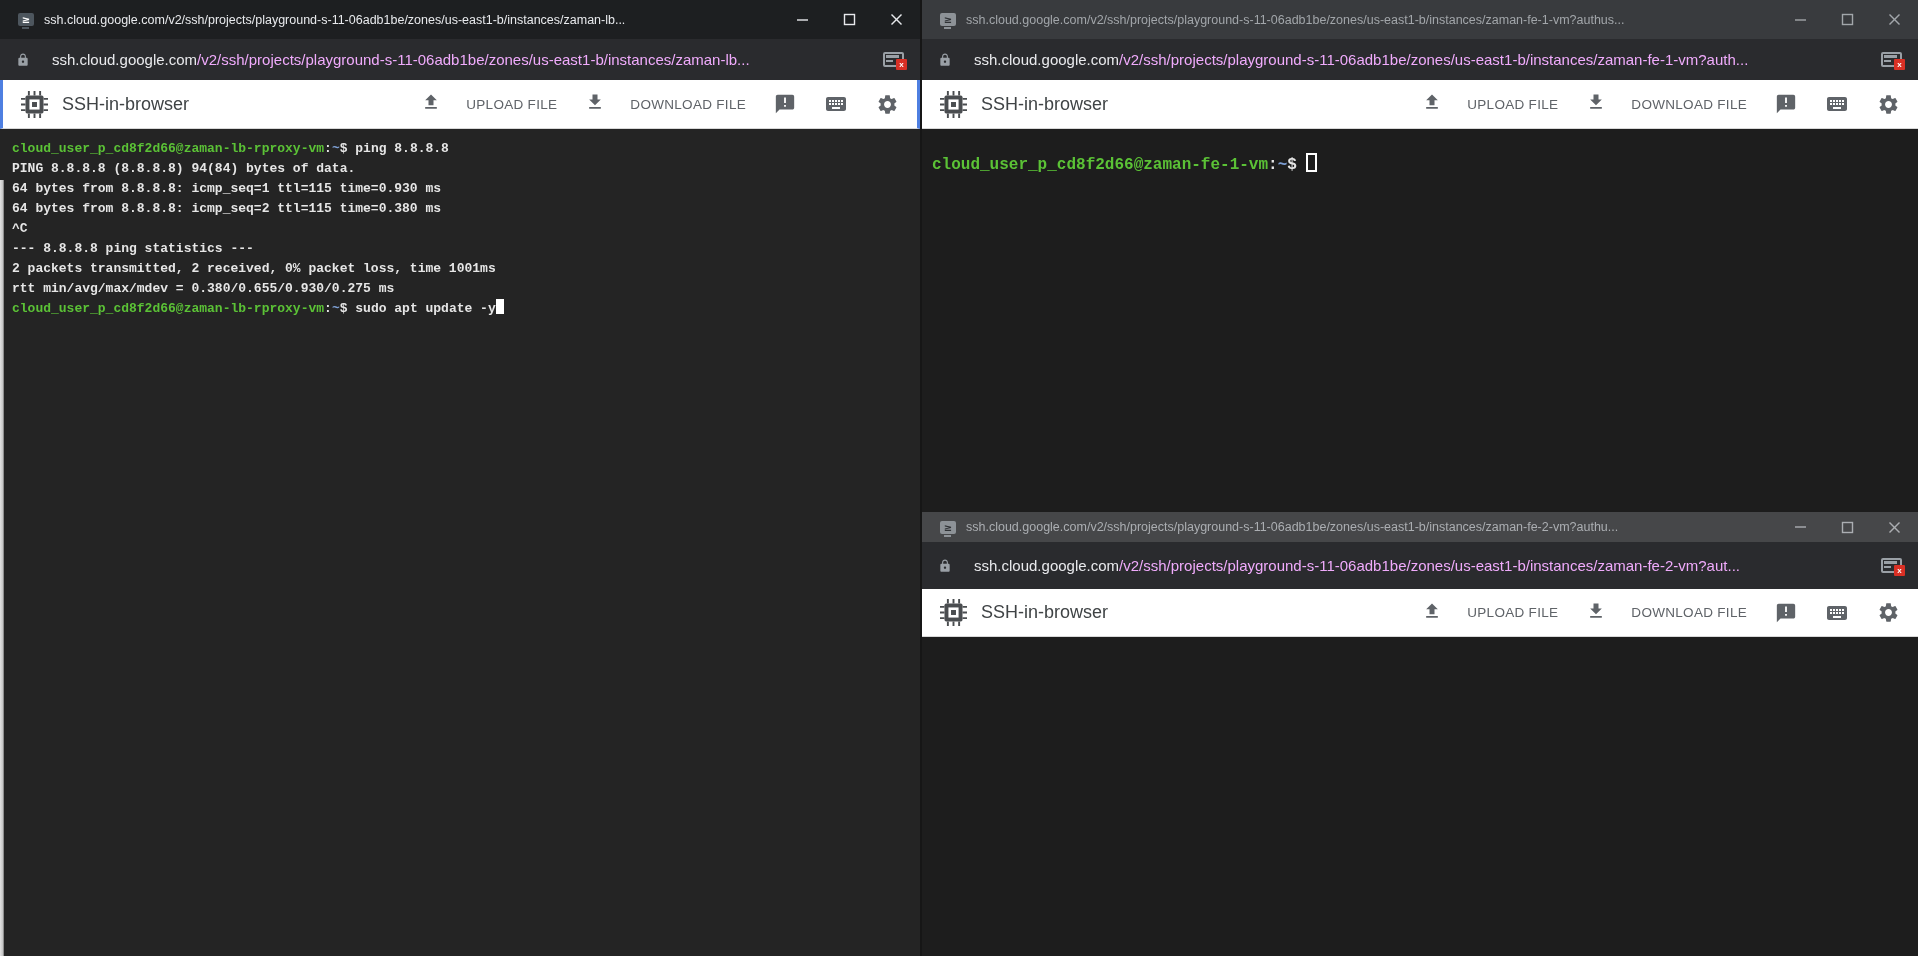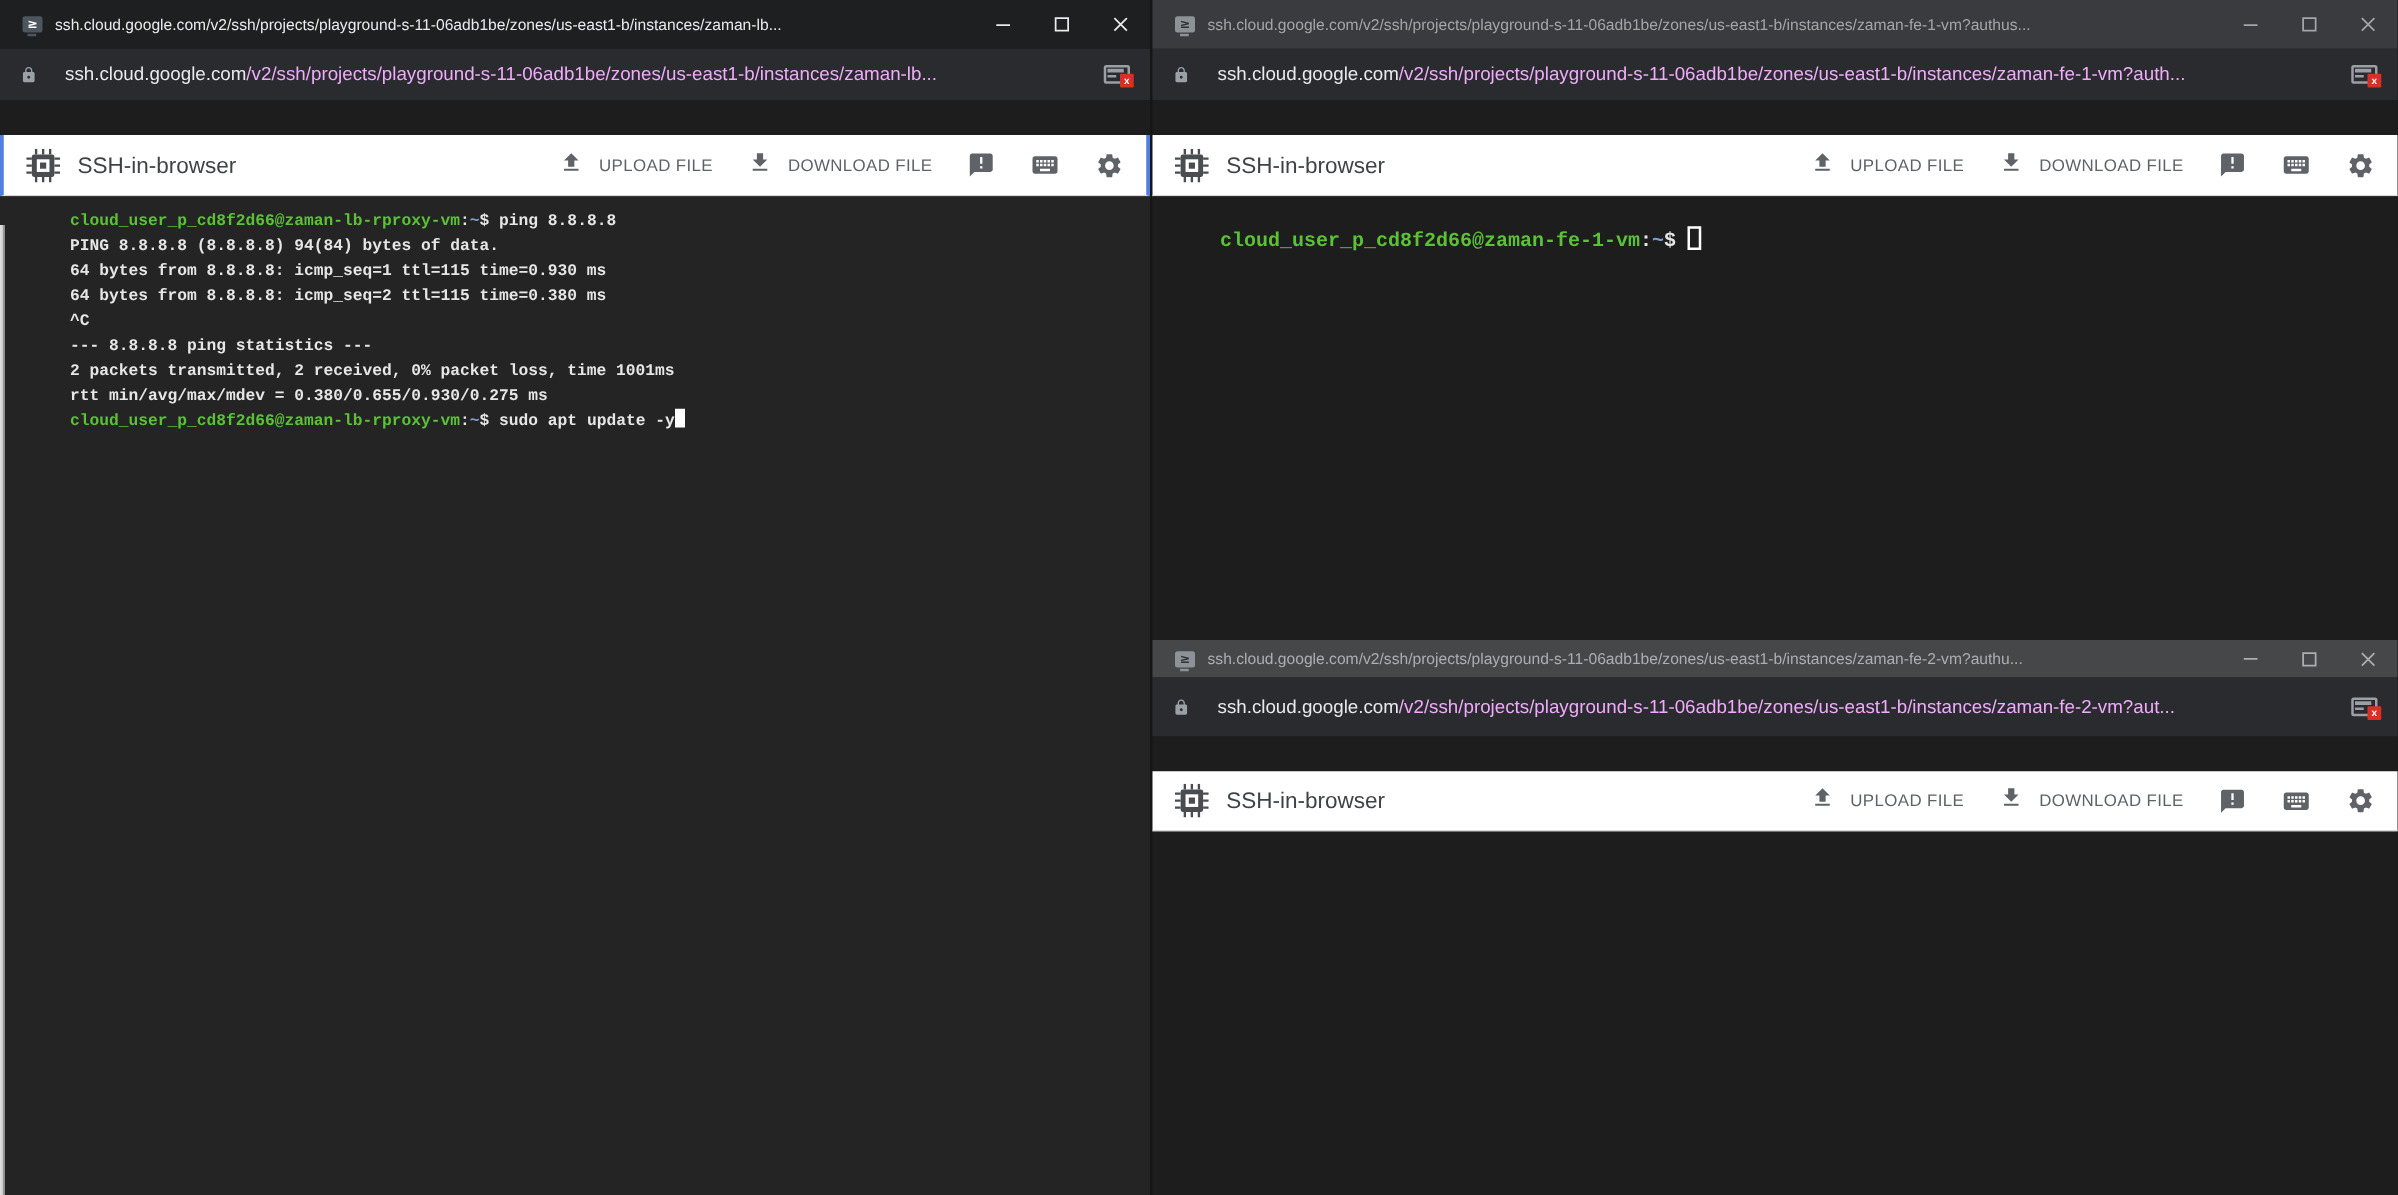--- a/index.html
+++ b/index.html
@@ -42,36 +42,36 @@
   .path { color:#f0abfc; }
   .cookies { flex:none; margin-left:14px; position:relative; width:21px; height:15px;
     border:2px solid #9aa0a6; border-radius:2px; }
   .cookies::before { content:""; position:absolute; left:1px; top:1px; width:13px; height:3px; background:#9aa0a6; }
   .cookies::after { content:""; position:absolute; left:1px; top:6px; width:7px; height:2px; background:#9aa0a6; }
   .cookie-badge { position:absolute; right:-5px; bottom:-5px; width:11px; height:11px; background:#d93025;
     border-radius:1px; color:#fff; font-size:8px; line-height:11px; text-align:center; font-weight:bold; }
 
   
   .toolbar { display:flex; align-items:center; background:#ffffff; padding:0 18px;
-    border-bottom:1px solid #d8d8d8; flex:none;margin-top:28px; }
+    border-bottom:1px solid #d8d8d8; flex:none; }
   #win0 .toolbar { height:49px; border-left:3px solid #4e7fe1; border-right:3px solid #4e7fe1; }
   #win1 .toolbar { height:49px; }
   #win2 .toolbar { height:48px; }
   .chip { color:#4a4d50; flex:none; margin-right:14px; display:flex; }
   .appname { font-size:18px; color:#3f4345; white-space:nowrap; }
   .tb-actions { margin-left:auto; display:flex; align-items:center; gap:28px; }
-  .filebtn { display:flex; align-items:center; gap:12px; color:#5f6368; cursor:pointer; }
+  .filebtn { display:flex; align-items:center; gap:25px; color:#5f6368; cursor:pointer; }
   .filebtn .lbl { font-size:13.5px; letter-spacing:.3px; white-space:nowrap; }
   .iconbtn { color:#5f6368; display:flex; cursor:pointer; }
 
   
   .terminal { flex:1; overflow:hidden; font-family:"Liberation Mono","DejaVu Sans Mono",monospace; font-weight:700; }
   #win0 .terminal { background:#242424; padding:10px 6px 6px 12px; font-size:13px; line-height:20px; }
   #win1 .terminal, #win2 .terminal { background:#1d1d1d; padding:24px 6px 6px 10px; font-size:16px; line-height:22px; }
-  .tline { white-space:pre; color:#e6e6e6;margin-left:44px; }
+  .tline { white-space:pre; color:#e6e6e6; }
   .seg-green { color:#5bc236; }
   .seg-blue  { color:#7d9fd4; }
   .seg-fg    { color:#e6e6e6; }
   .cursor-solid { display:inline-block; width:8px; height:15px; background:#ffffff; vertical-align:-2px; }
   .cursor-hollow { display:inline-block; width:11px; height:19px; border:2px solid #ffffff; vertical-align:-3px; }
 
   
   .left-sliver { position:absolute; left:0; top:180px; width:4px; height:776px;
     background:linear-gradient(to right,#e3e3e3,#c2c2c2); border-right:1px solid #8f8f8f; z-index:5; }
 </style>

